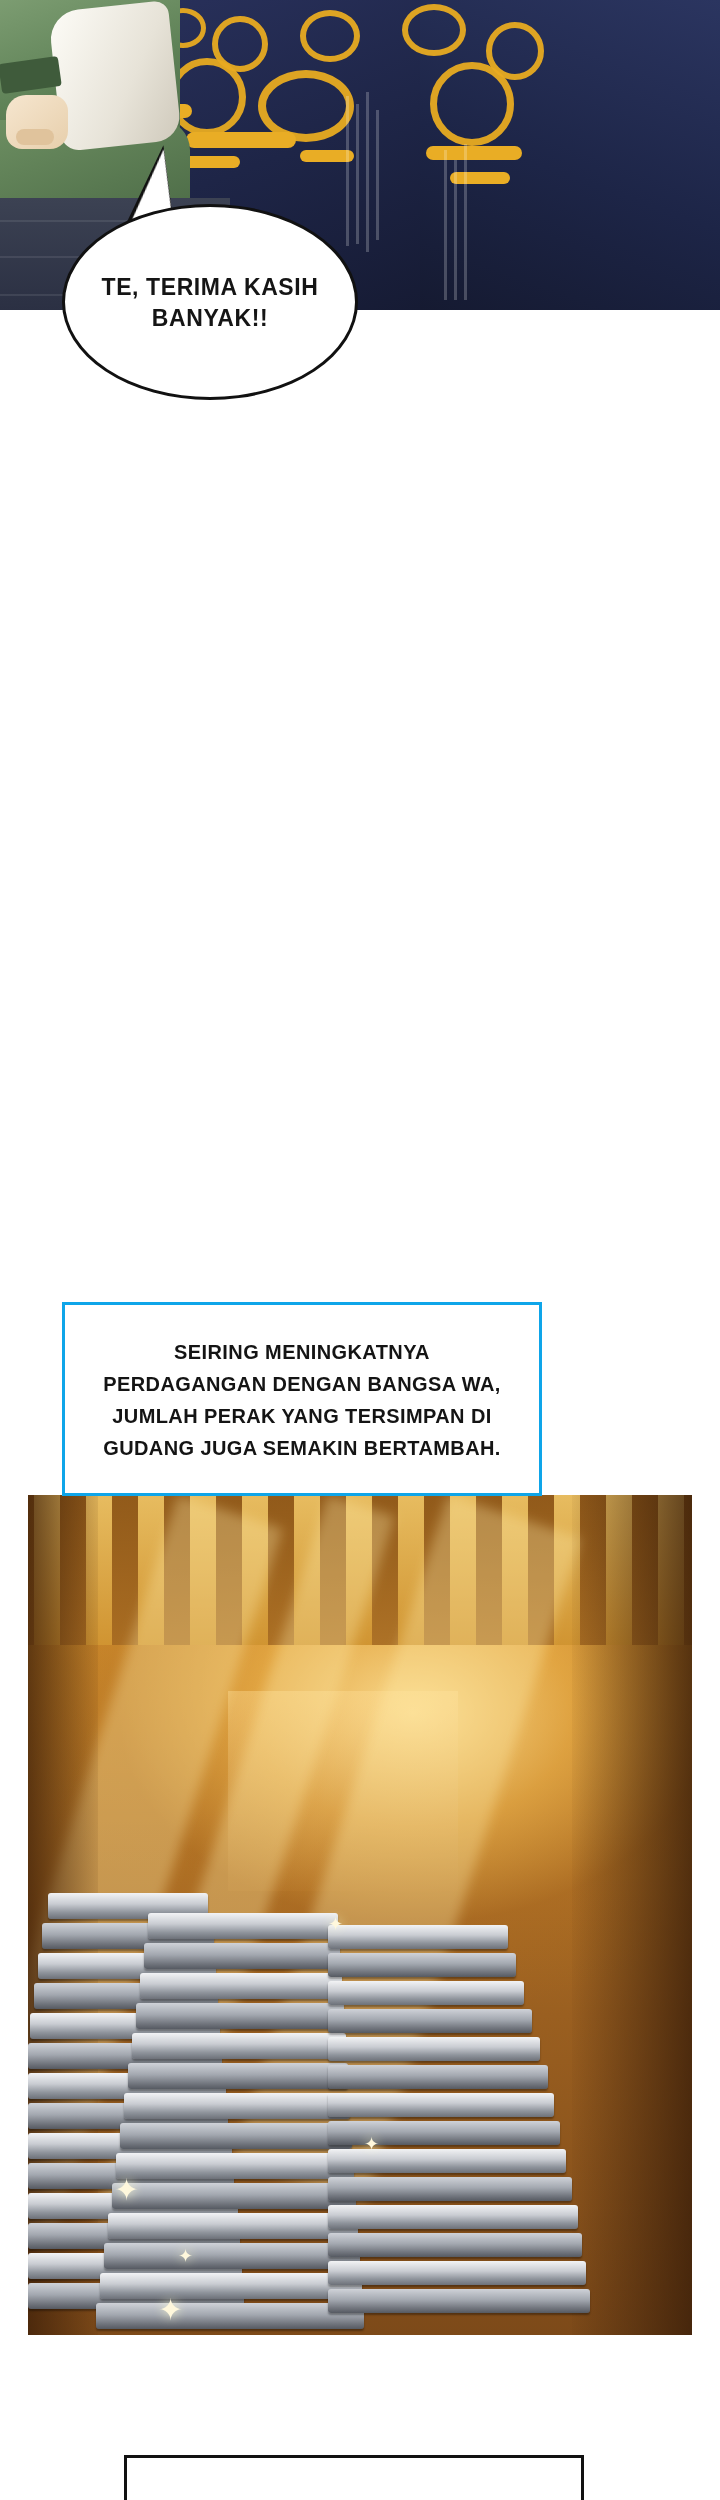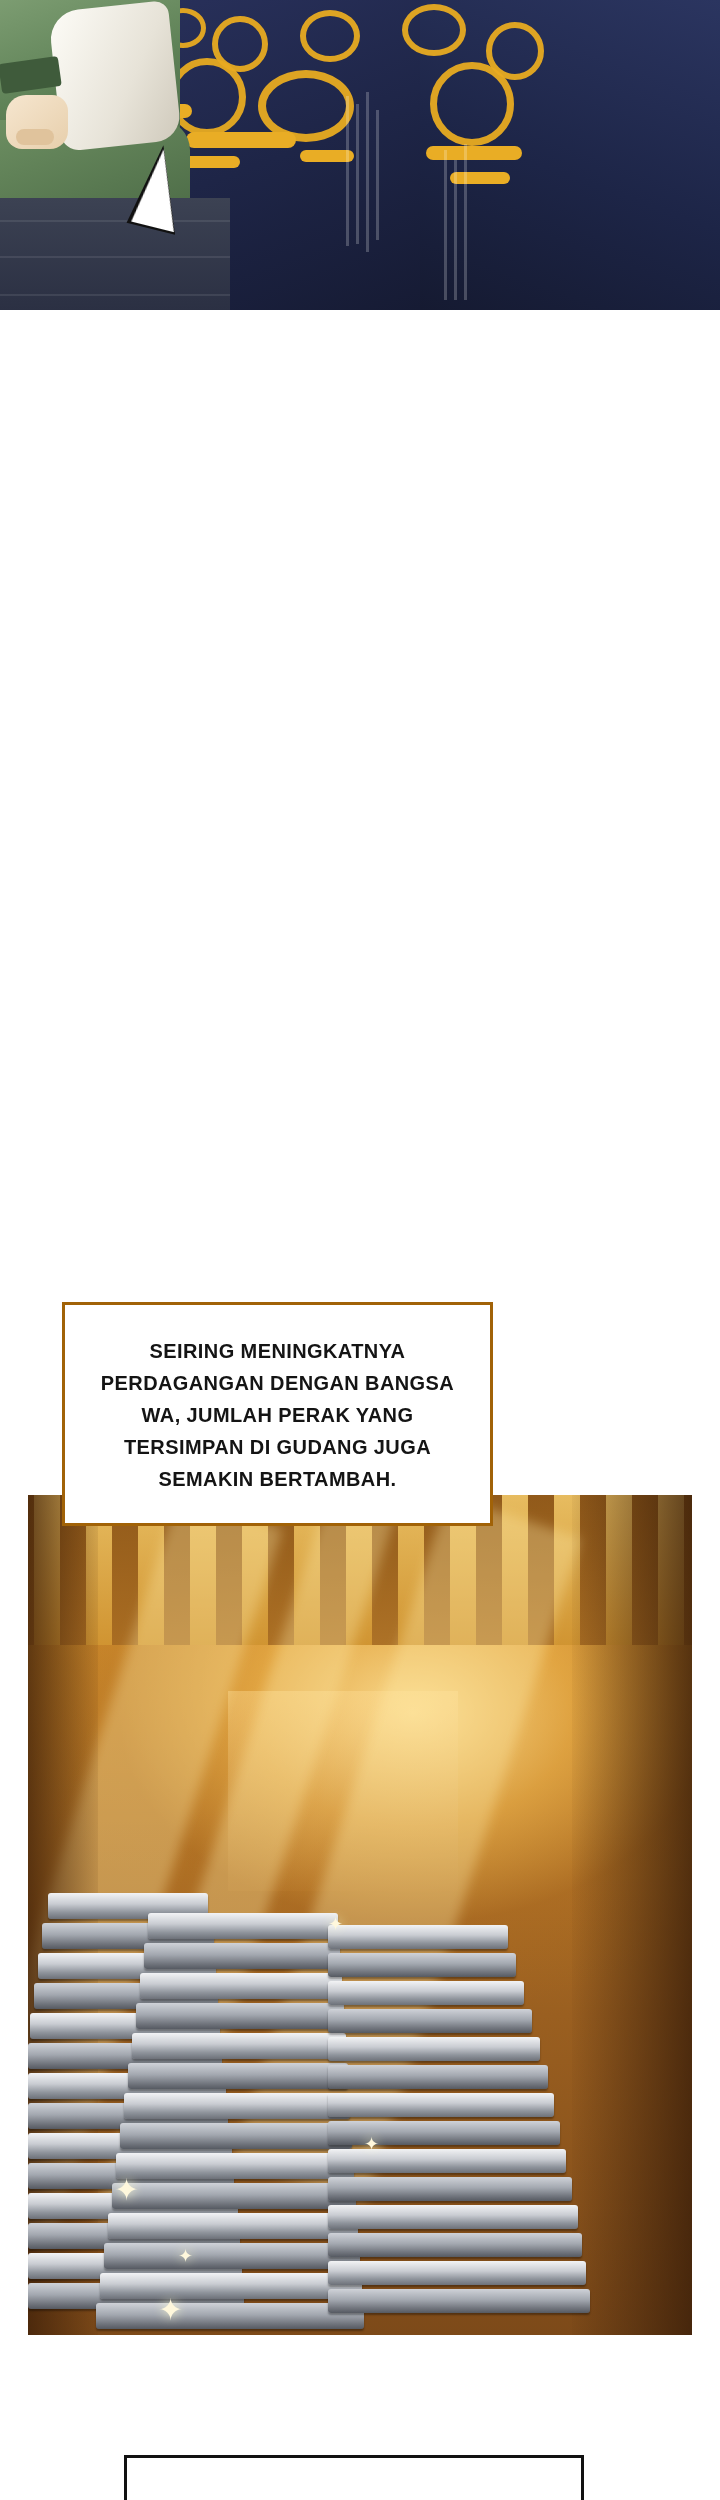--- a/index.html
+++ b/index.html
@@ -196,23 +196,23 @@
     left: 0;
     width: 720px;
     background: #ffffff;
   }
 
   
   .caption-box {
     position: absolute;
     left: 62px;
     top: 1302px;
-    width: 431px;
-    background: #ffffff;
-    border: 3px solid #a16207;
+    width: 480px;
+    background: #ffffff;
+    border: 3px solid #0ea5e9;
     box-sizing: border-box;
     padding: 34px 26px 32px 26px;
     z-index: 30;
   }
   .caption-box .txt {
     text-align: center;
     font-family: "Liberation Sans", sans-serif;
     font-weight: 700;
     font-size: 20px;
     line-height: 1.52;
@@ -355,20 +355,23 @@
 
     <div class="floor-strip">
       <div class="floor-line" style="top:22px;"></div>
       <div class="floor-line" style="top:58px;"></div>
       <div class="floor-line" style="top:96px;"></div>
     </div>
   </div>
 
   <div class="bubble-tail-outline"></div>
   <div class="bubble-tail"></div>
+  <div class="bubble-ellipse">
+    <div class="txt">TE, TERIMA KASIH BANYAK!!</div>
+  </div>
 
   <div class="gutter" style="top:310px; height:1185px;"></div>
 
   <div class="panel-warehouse">
     <div class="wh-bg"></div>
 
     <div class="wh-shelf"></div>
     <div class="wh-slat" style="left:6px;"></div>
     <div class="wh-slat" style="left:58px;"></div>
     <div class="wh-slat" style="left:110px;"></div>

